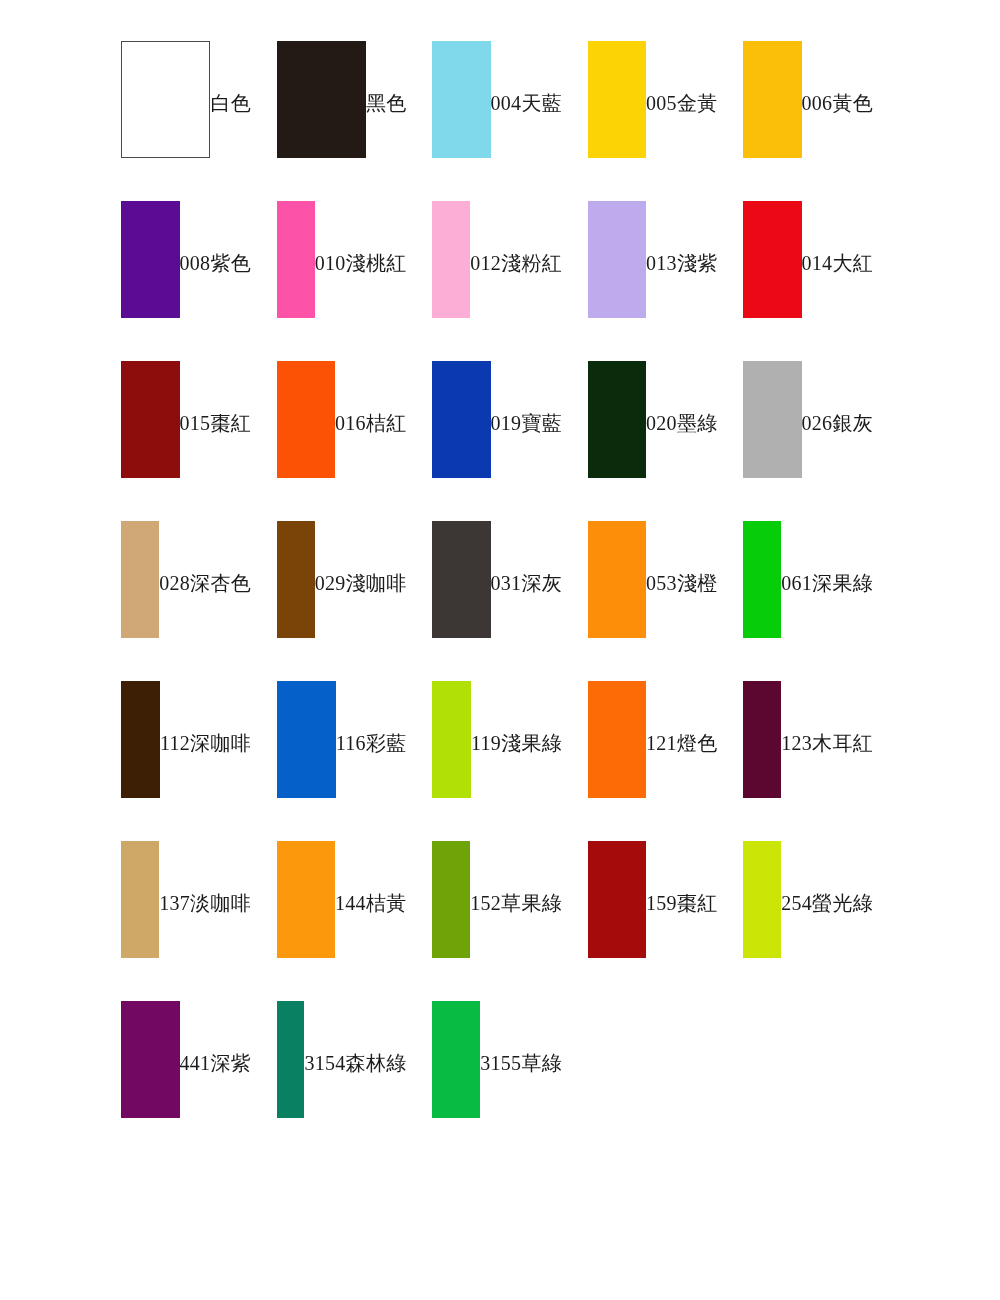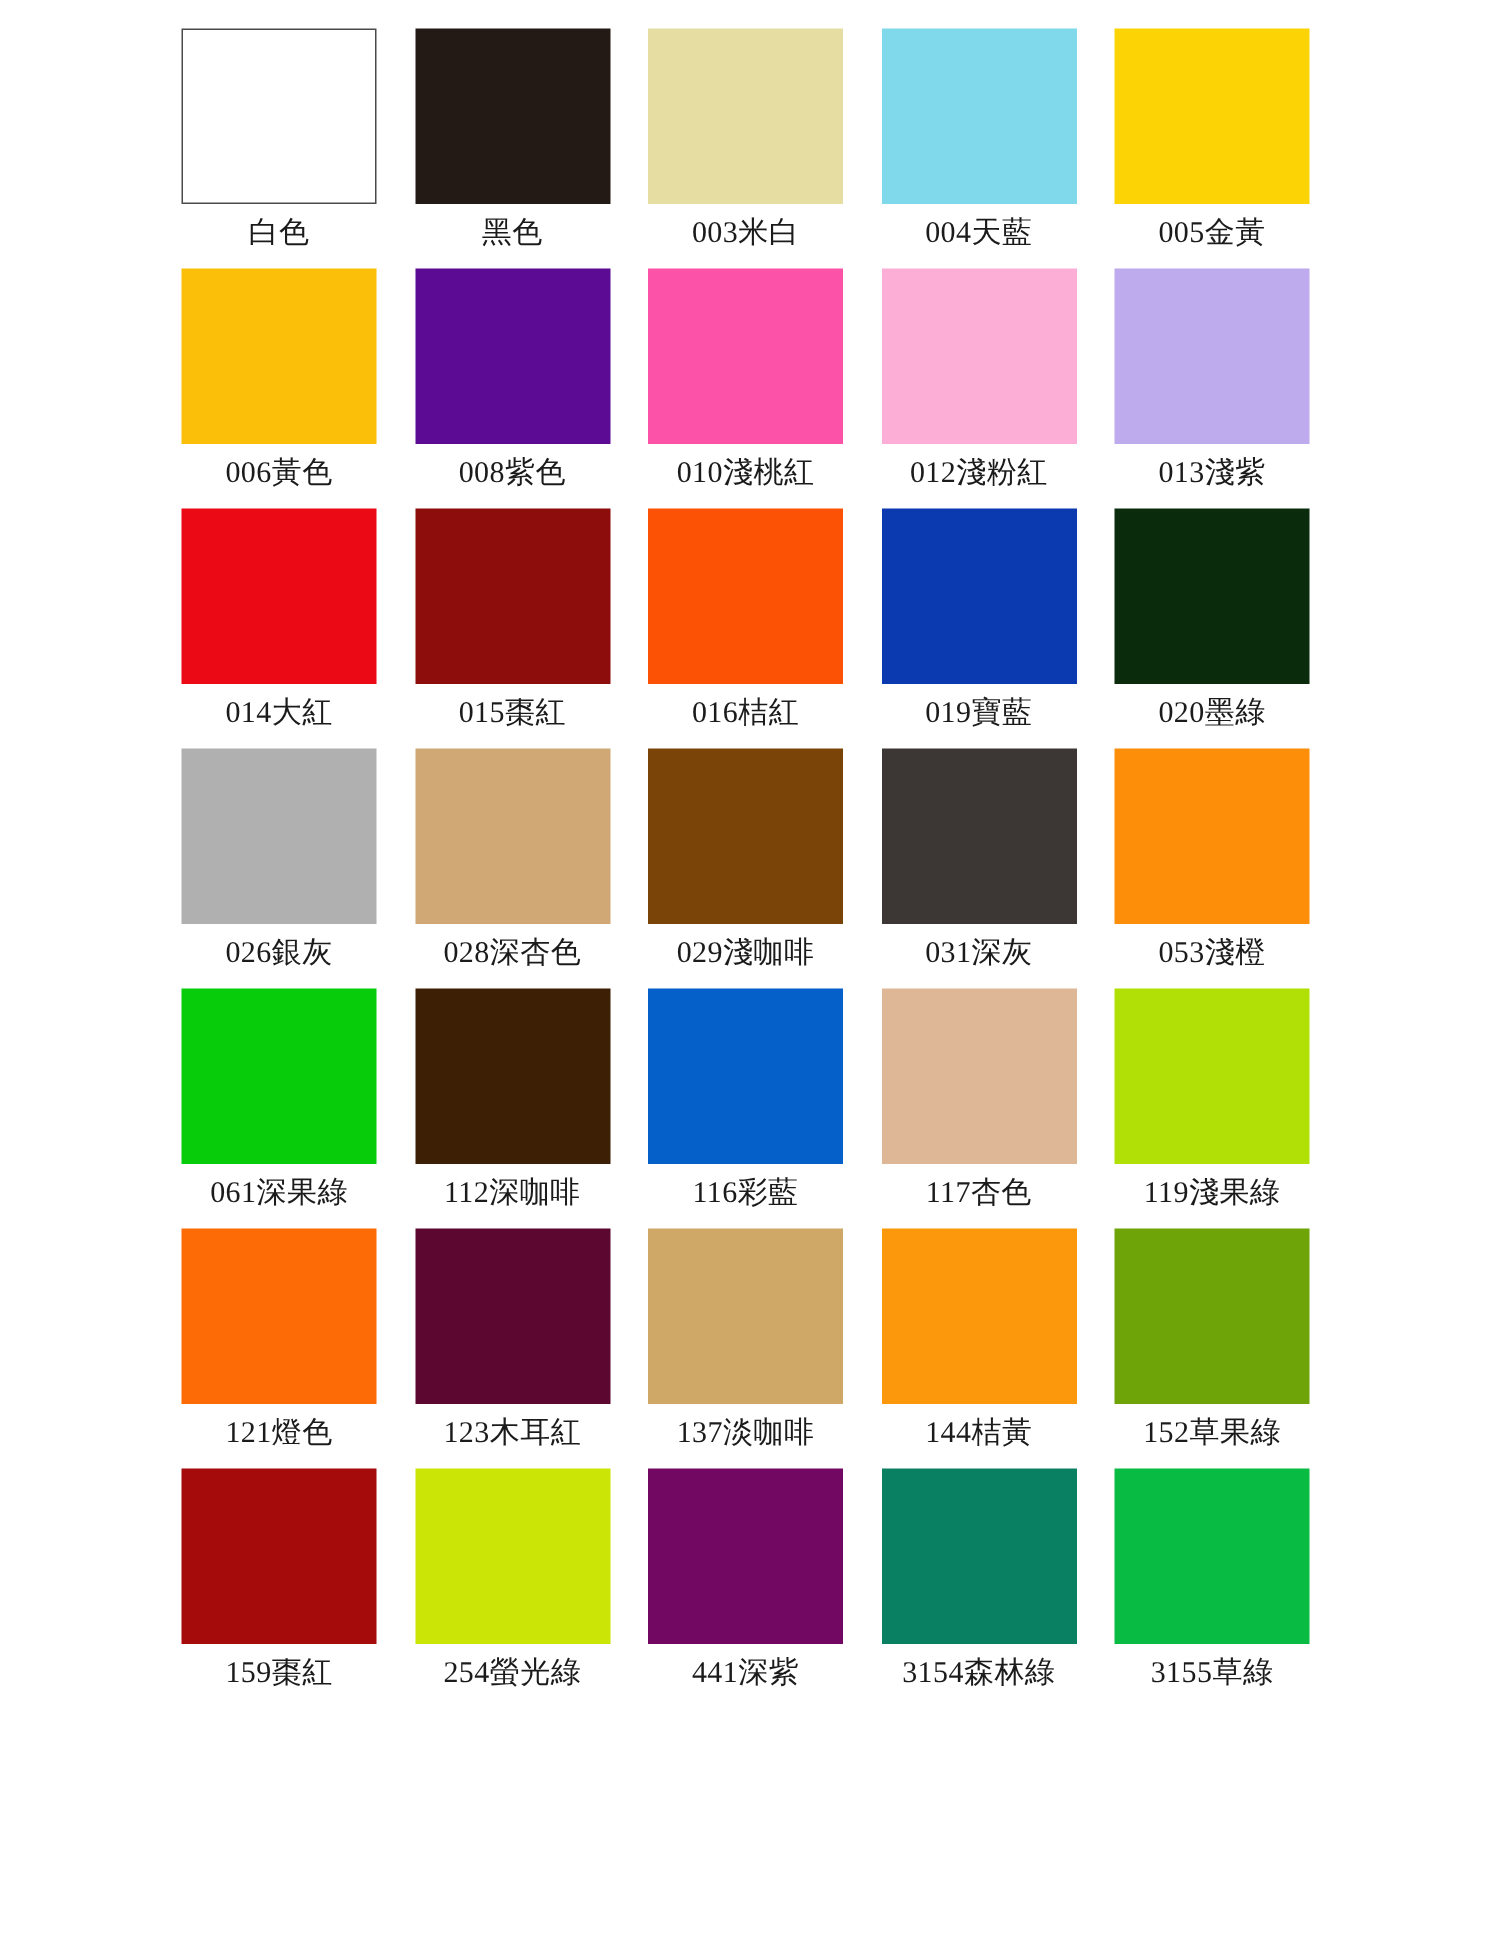--- a/index.html
+++ b/index.html
@@ -26,21 +26,20 @@
     width: 752px;
     display: grid;
     grid-template-columns: repeat(5, 130px);
     column-gap: 25.5px;
     row-gap: 0px;
   }
   .swatch-cell {
     width: 130px;
     height: 160px;
     display: flex;
-    flex-direction: column;
     align-items: center;
   }
   .swatch-chip {
     width: 130px;
     height: 117px;
     box-sizing: border-box;
     display: block;
   }
   .swatch-chip.bordered {
     border: 1.5px solid #4a4a4a;
@@ -61,24 +60,20 @@
 
 <div id="swatch-chart">
   <div class="swatch-grid">
       <div class="swatch-cell">
         <div class="swatch-chip bordered" style="background-color: rgb(255, 255, 255);"></div>
         <div class="swatch-label">白色</div>
       </div>
       <div class="swatch-cell">
         <div class="swatch-chip" style="background-color: rgb(36, 26, 21);"></div>
         <div class="swatch-label">黑色</div>
-      </div>
-      <div class="swatch-cell">
-        <div class="swatch-chip" style="background-color: rgb(230, 221, 163);"></div>
-        <div class="swatch-label">003米白</div>
       </div>
       <div class="swatch-cell">
         <div class="swatch-chip" style="background-color: rgb(127, 217, 234);"></div>
         <div class="swatch-label">004天藍</div>
       </div>
       <div class="swatch-cell">
         <div class="swatch-chip" style="background-color: rgb(252, 212, 5);"></div>
         <div class="swatch-label">005金黃</div>
       </div>
       <div class="swatch-cell">
@@ -147,24 +142,20 @@
       </div>
       <div class="swatch-cell">
         <div class="swatch-chip" style="background-color: rgb(61, 31, 6);"></div>
         <div class="swatch-label">112深咖啡</div>
       </div>
       <div class="swatch-cell">
         <div class="swatch-chip" style="background-color: rgb(5, 96, 201);"></div>
         <div class="swatch-label">116彩藍</div>
       </div>
       <div class="swatch-cell">
-        <div class="swatch-chip" style="background-color: rgb(222, 184, 150);"></div>
-        <div class="swatch-label">117杏色</div>
-      </div>
-      <div class="swatch-cell">
         <div class="swatch-chip" style="background-color: rgb(177, 224, 6);"></div>
         <div class="swatch-label">119淺果綠</div>
       </div>
       <div class="swatch-cell">
         <div class="swatch-chip" style="background-color: rgb(252, 107, 5);"></div>
         <div class="swatch-label">121燈色</div>
       </div>
       <div class="swatch-cell">
         <div class="swatch-chip" style="background-color: rgb(92, 7, 48);"></div>
         <div class="swatch-label">123木耳紅</div>

